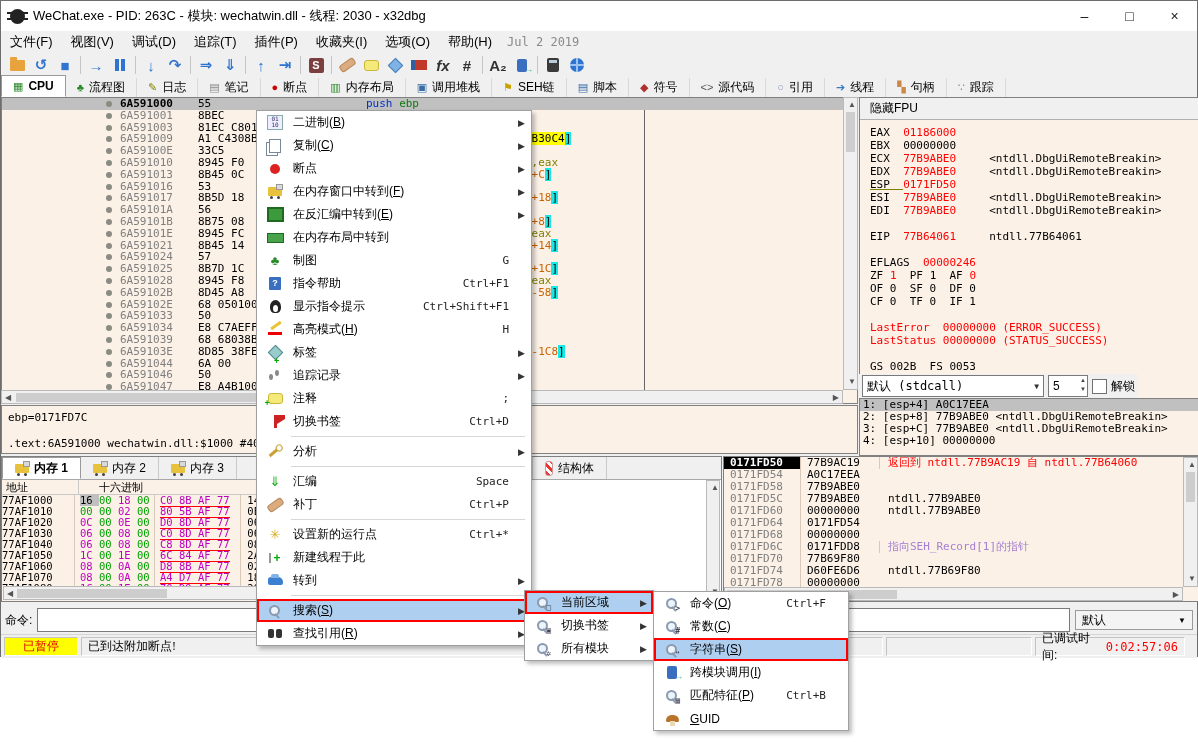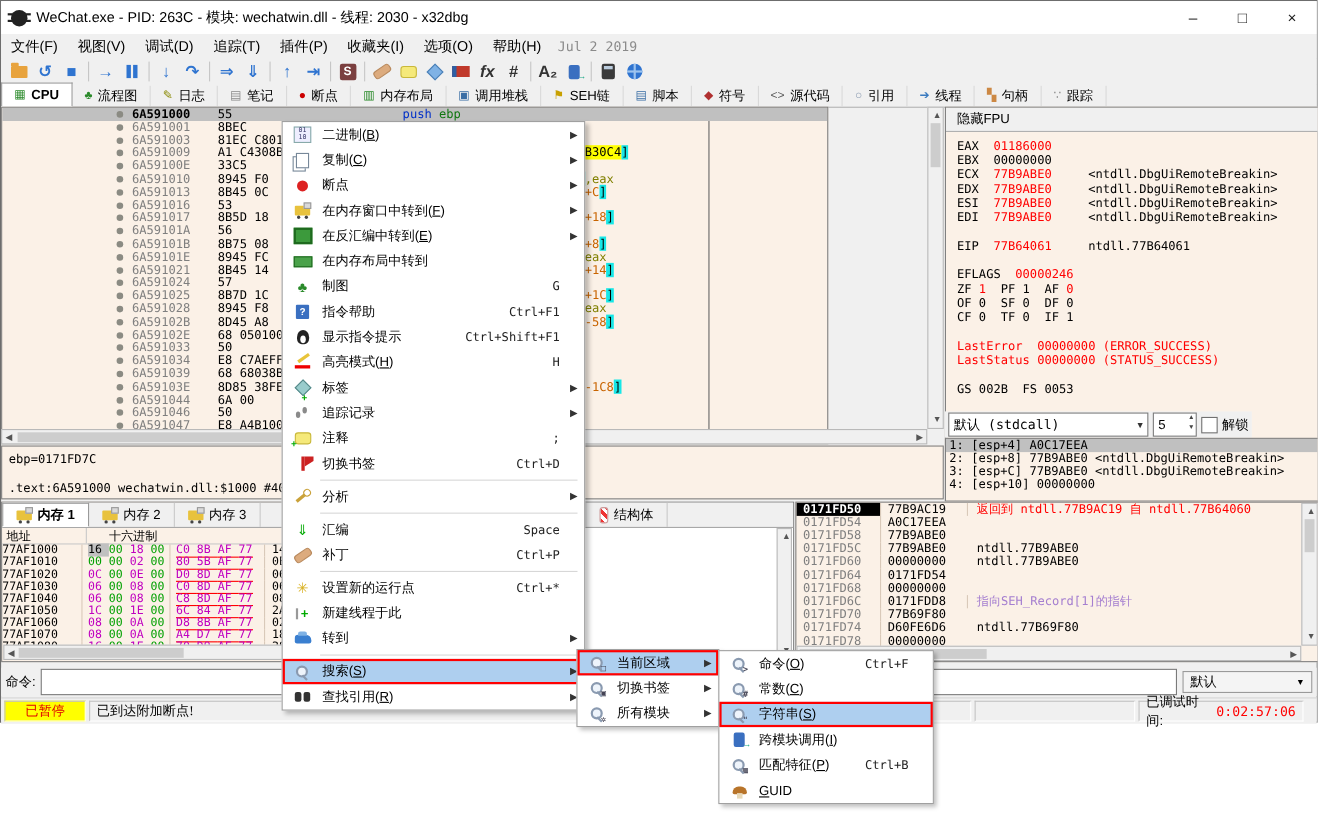--- a/index.html
+++ b/index.html
@@ -33,21 +33,21 @@
   .i-calc{width:12px;height:14px;background:#3a3a3a;border-radius:2px;position:relative;}
   .i-calc:before{content:"";position:absolute;left:2px;top:2px;width:8px;height:3px;background:#bcd;}
   .i-globe{width:14px;height:14px;border-radius:50%;background:#2f74d0;position:relative;}
   .i-globe:before{content:"";position:absolute;left:6px;top:0;width:2px;height:14px;background:#9cc3ee;}
   .i-globe:after{content:"";position:absolute;left:0;top:6px;width:14px;height:2px;background:#9cc3ee;}
   
   #tabbar{position:absolute;left:0;top:76px;width:100%;height:20px;background:#f0f0f0;display:flex;align-items:flex-end;border-bottom:1px solid #b4b4b4;}
   .tab{height:19px;display:flex;align-items:center;gap:5px;padding:0 11px;font-size:12px;border-right:1px solid #d9d9d9;}
   .tab.active{background:#fff;border:1px solid #9a9a9a;border-bottom:1px solid #fff;height:20px;font-weight:bold;}
   .tabicon{font-size:11px;line-height:1;}
-  #disasm{position:absolute;left:0;top:96px;width:752px;height:307px;background:#fbf1e7;border:1px solid #808080;box-sizing:border-box;overflow:hidden;}
+  #disasm{position:absolute;left:0;top:96px;width:857px;height:307px;background:#fbf1e7;border:1px solid #808080;box-sizing:border-box;overflow:hidden;}
   .drow{position:relative;height:11.8px;font-size:11px;line-height:11.8px;white-space:pre;font-family:"DejaVu Sans Mono",monospace;}
   .drow .dot{position:absolute;left:104px;top:3px;width:6px;height:6px;border-radius:50%;background:#8b8b83;}
   .drow .addr{position:absolute;left:118px;color:#7f7f7f;}
   .drow .bytes{position:absolute;left:196px;color:#000;}
   .drow .ins{position:absolute;left:364px;}
   .drow.sel{background:#c0c0c0;}
   .drow.sel .addr{color:#000;font-weight:bold;}
   .colsep{position:absolute;left:642px;top:0;width:1px;height:292px;background:#666;}
   .cblue{color:#0030c8;} .cgreen{color:#117711;} .cred{color:#b40000;} .corange{color:#c86400;}
   .ccyan{background:#17e7e7;color:#000;} .cyel{background:#ffff00;color:#000;} .colive{color:#808000;}
@@ -366,20 +366,21 @@
       <span class="thumb" style="left:2px;top:14px;width:9px;height:40px;"></span>
     </div>
 
     <div id="regpane">
       <div id="reghdr">隐藏FPU</div>
       <div id="reglines">
           <div class="regline"><span class="r-blk">EAX  </span><span class="r-red">01186000</span></div>
           <div class="regline"><span class="r-blk">EBX  </span><span class="r-blk">00000000</span></div>
           <div class="regline"><span class="r-blk">ECX  </span><span class="r-red">77B9ABE0</span><span class="r-blk">     &lt;ntdll.DbgUiRemoteBreakin&gt;</span></div>
           <div class="regline"><span class="r-blk">EDX  </span><span class="r-red">77B9ABE0</span><span class="r-blk">     &lt;ntdll.DbgUiRemoteBreakin&gt;</span></div>
+          <div class="regline"><span class="r-blk ul-olive">ESP  </span><span class="r-red">0171FD50</span></div>
           <div class="regline"><span class="r-blk">ESI  </span><span class="r-red">77B9ABE0</span><span class="r-blk">     &lt;ntdll.DbgUiRemoteBreakin&gt;</span></div>
           <div class="regline"><span class="r-blk">EDI  </span><span class="r-red">77B9ABE0</span><span class="r-blk">     &lt;ntdll.DbgUiRemoteBreakin&gt;</span></div>
           <div class="regline"></div>
           <div class="regline"><span class="r-blk">EIP  </span><span class="r-red">77B64061</span><span class="r-blk">     ntdll.77B64061</span></div>
           <div class="regline"></div>
           <div class="regline"><span class="r-blk">EFLAGS  </span><span class="r-red">00000246</span></div>
           <div class="regline"><span class="r-blk">ZF </span><span class="r-red">1</span><span class="r-blk">  PF </span><span class="r-blk">1</span><span class="r-blk">  AF </span><span class="r-red">0</span></div>
           <div class="regline"><span class="r-blk">OF 0  SF 0  DF 0</span></div>
           <div class="regline"><span class="r-blk">CF 0  TF 0  IF 1</span></div>
           <div class="regline"></div>

